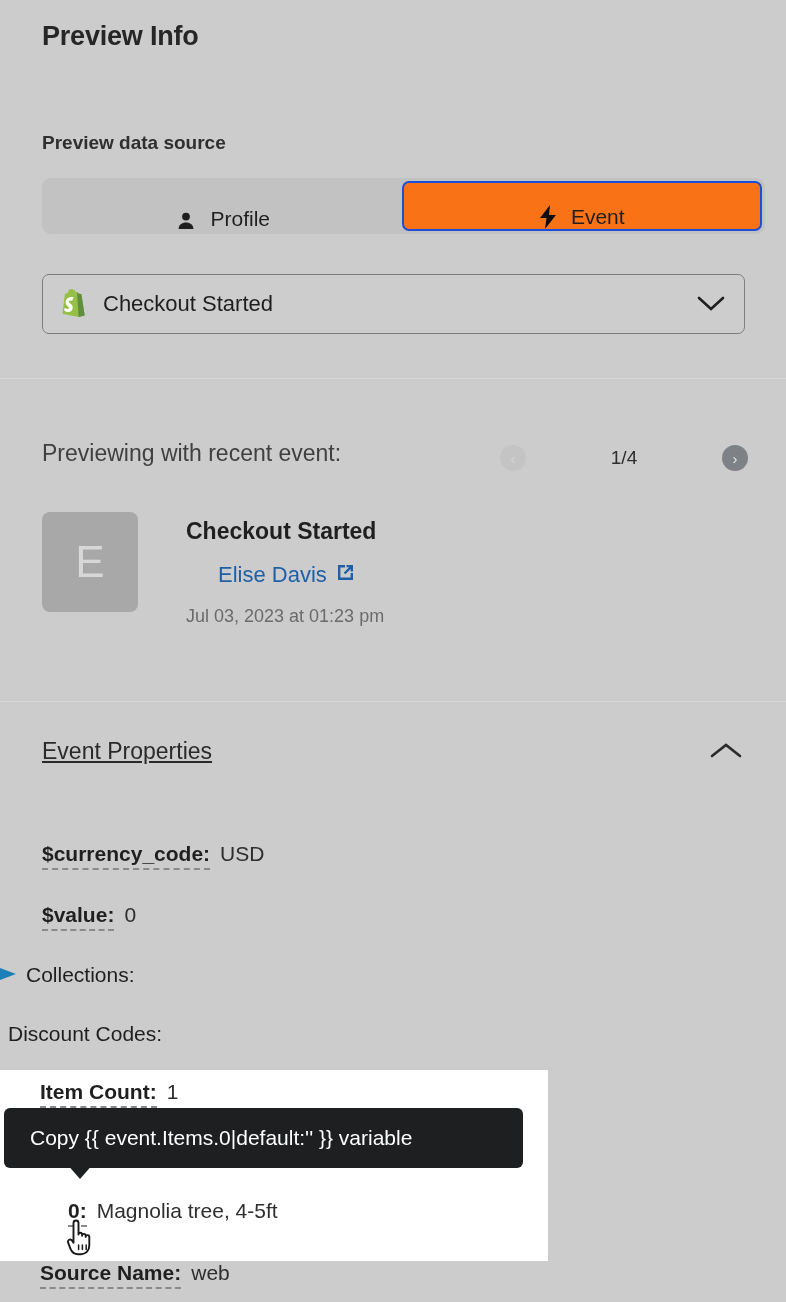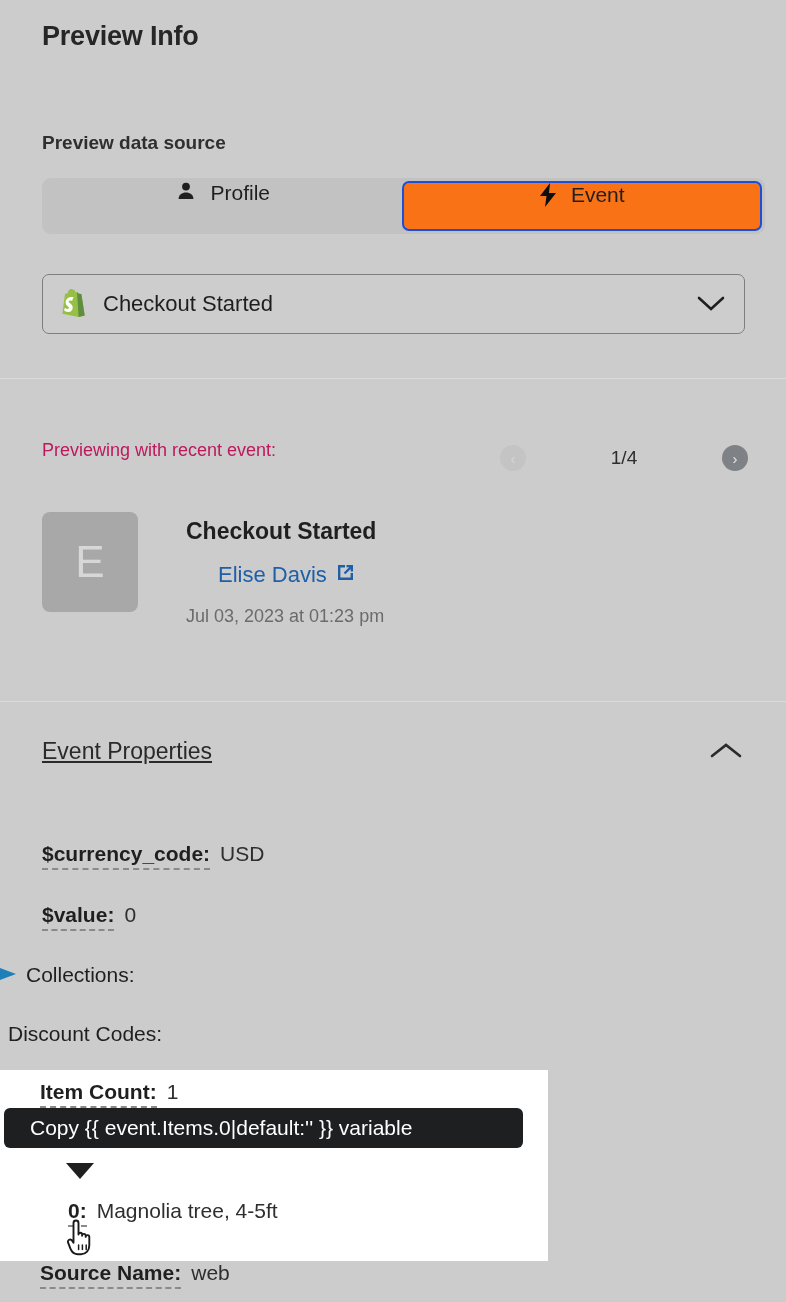--- a/index.html
+++ b/index.html
@@ -56,21 +56,21 @@
     border-radius: 9px;
     display: flex;
     align-items: center;
     padding: 3px;
   }
 
   .toggle-btn {
     flex: 1;
     height: 50px;
     display: flex;
-    align-items: flex-start;
+    align-items: flex-end;
     justify-content: center;
     gap: 14px;
     font-size: 21px;
     color: #1f1f1f;
     border-radius: 7px;
     cursor: pointer;
     user-select: none;
   }
 
   .toggle-btn.active {
@@ -110,22 +110,22 @@
     flex: 1;
   }
 
   .chevron-down { display: inline-flex; }
 
   
   .recent-label {
     position: absolute;
     left: 42px;
     top: 440px;
-    font-size: 18px;
-    color: #be185d;
+    font-size: 23px;
+    color: #404040;
   }
 
   .pager {
     position: absolute;
     left: 500px;
     top: 438px;
     width: 248px;
     height: 40px;
     display: flex;
     align-items: center;
@@ -284,21 +284,21 @@
     align-items: baseline;
     z-index: 6;
   }
 
   
   .tooltip {
     position: absolute;
     left: 4px;
     top: 1108px;
     width: 519px;
-    height: 40px;
+    height: 60px;
     background: #1e1f21;
     border-radius: 6px;
     display: flex;
     align-items: center;
     padding: 0 26px;
     z-index: 10;
   }
 
   .tooltip-text {
     color: #ffffff;

